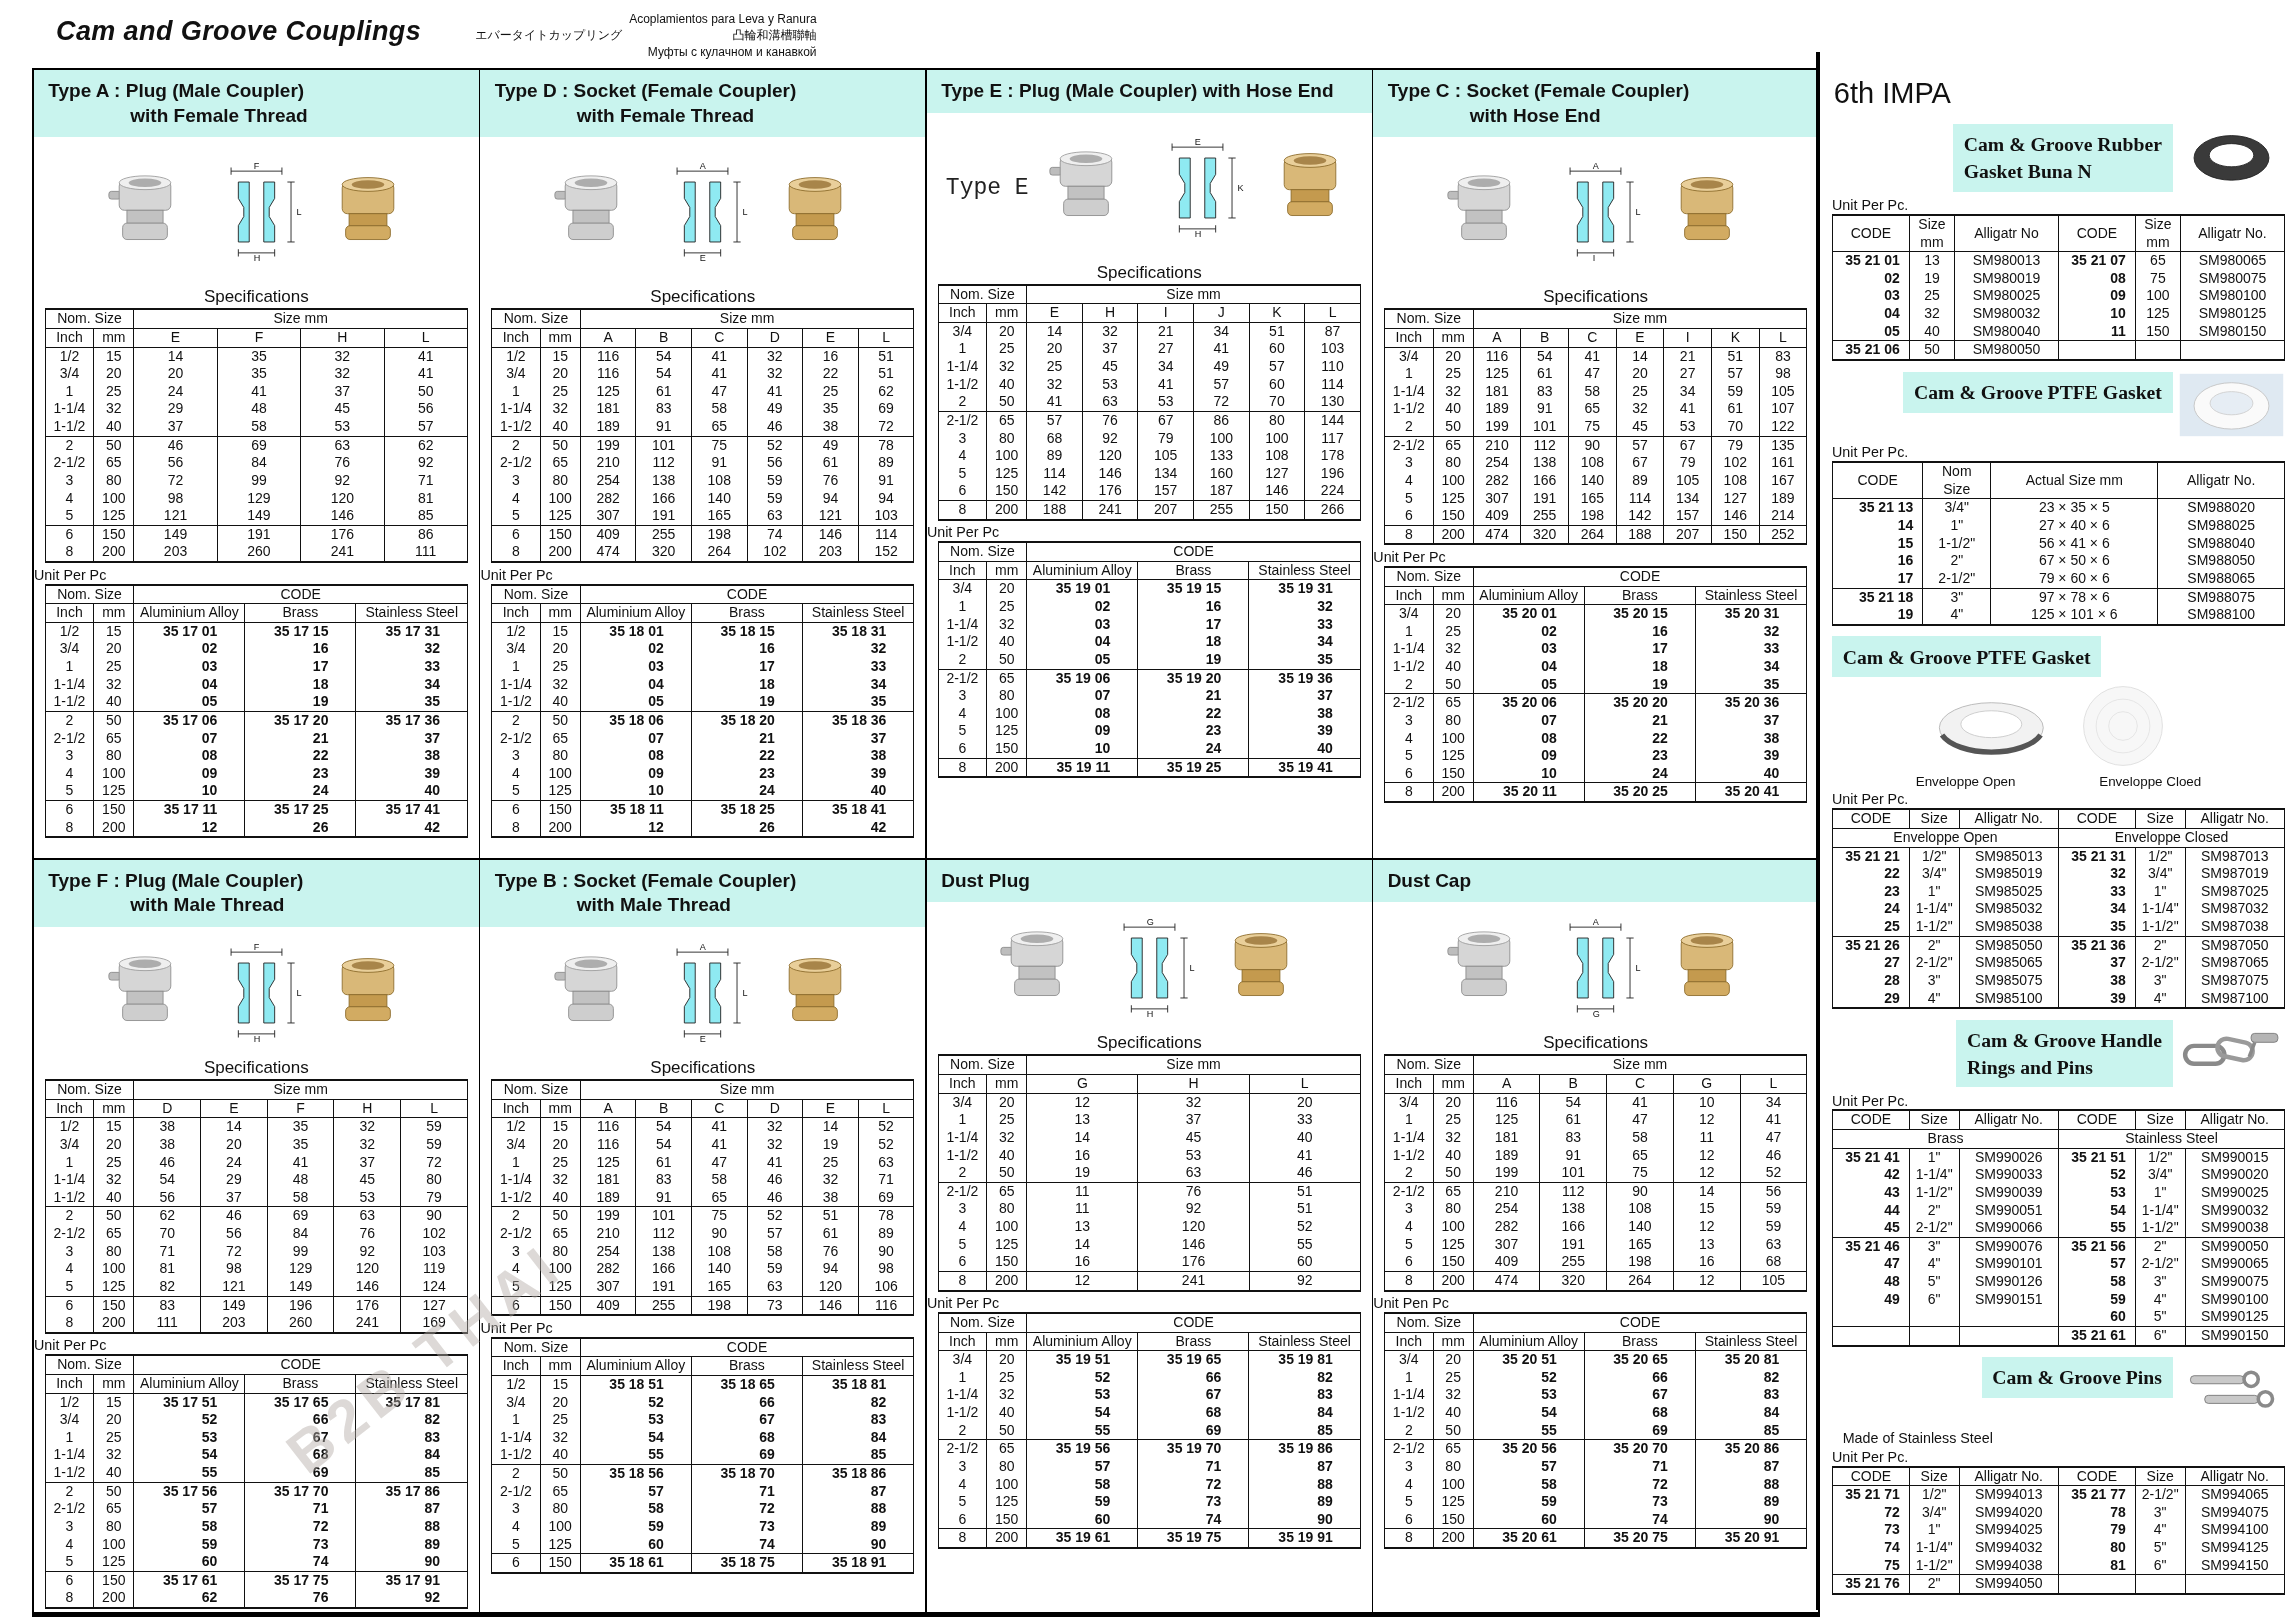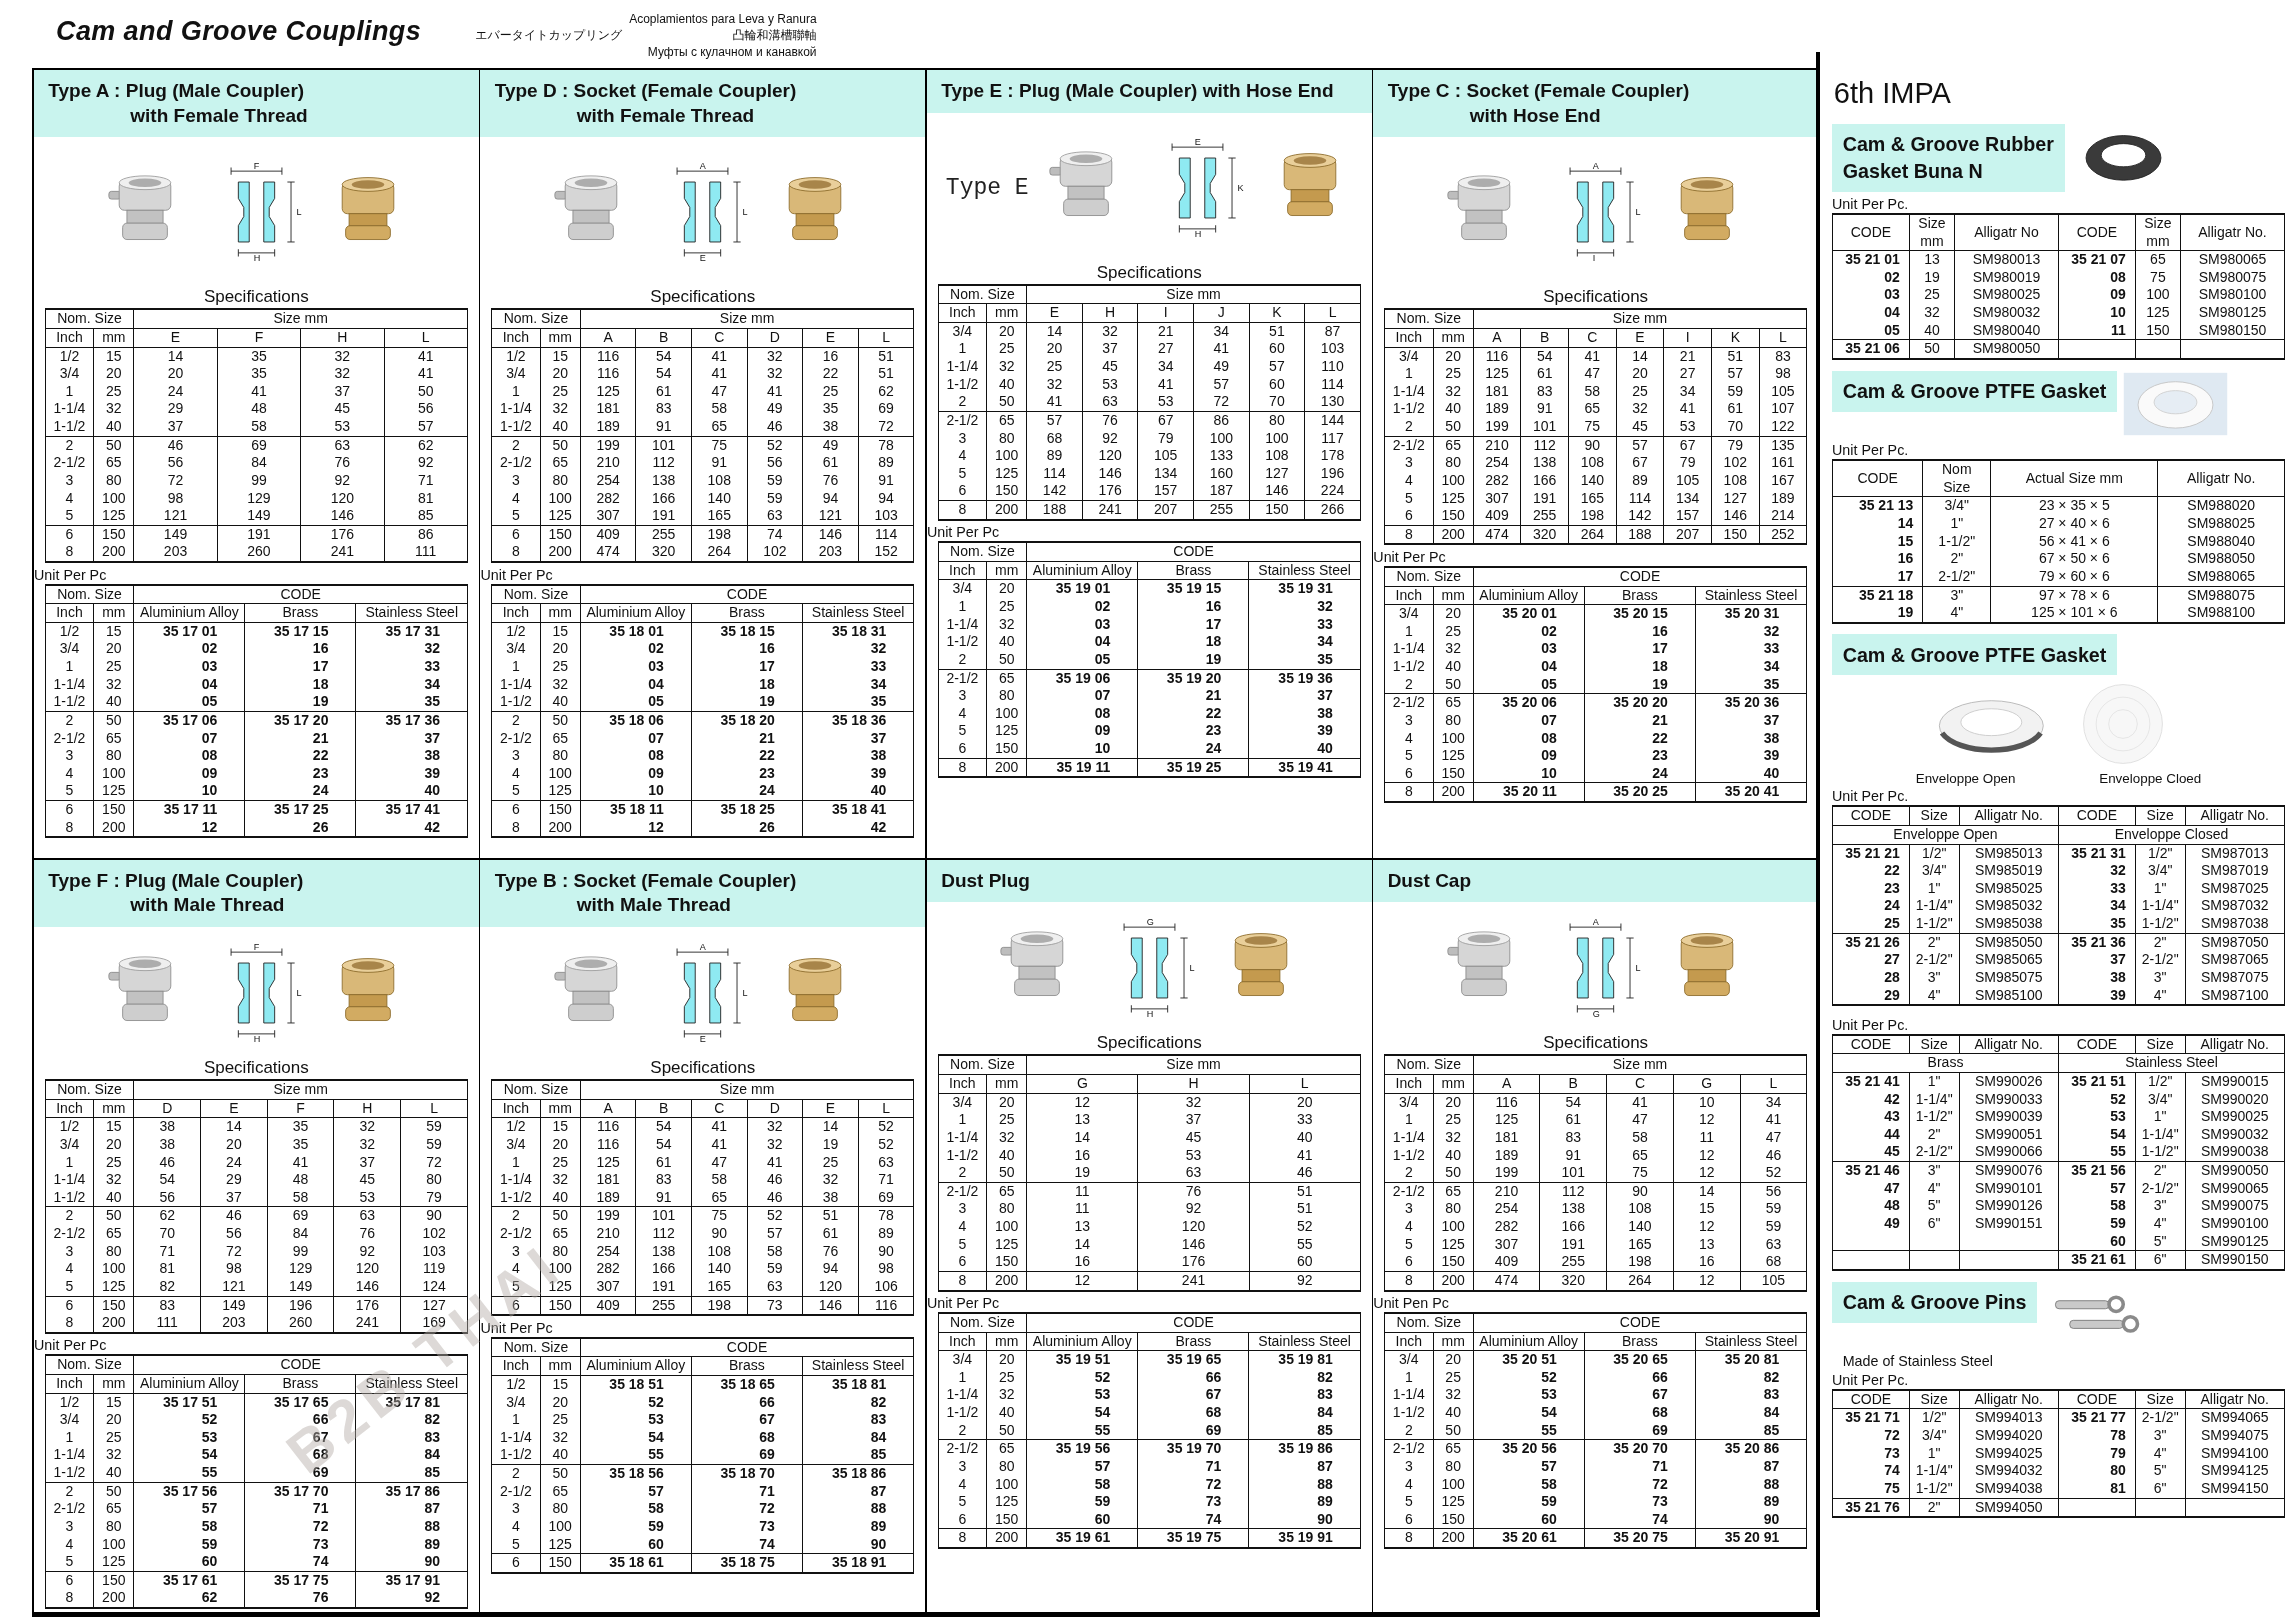--- a/index.html
+++ b/index.html
@@ -39,21 +39,21 @@
   .dtable tbody:last-child{border-bottom:2.2px solid #111;}
   .dtable td.code{text-align:right;font-weight:bold;}
   .panel .dtable td.code{padding-right:27px;}
   .sidebar .dtable td.code{padding-right:9px;}
 
   
   .divider{position:absolute;left:1816px;top:52px;width:3.6px;height:1558px;background:#000;}
   .sidebar{position:absolute;left:1832px;top:77px;width:453px;}
   .impa{font-size:29px;font-weight:normal;margin:0 1.8px 14.3px 1.8px;}
   .side-section{margin-bottom:10.7px;}
-  .side-head{display:flex;align-items:flex-start;justify-content:flex-start;gap:5.4px;}
+  .side-head{display:flex;align-items:flex-start;justify-content:flex-end;gap:5.4px;font-family:Liberation Serif, serif;}
   .side-title-box{background:#c9f4ee;padding:7.2px 10.7px;font-size:19.7px;font-weight:bold;line-height:1.35;}
   .side-img svg{width:107px;height:66px;}
   .sec-ptfe-envelope .side-head{flex-direction:column;}
   .sec-ptfe-envelope .side-img{align-self:center;}
   .sec-ptfe-envelope .side-img svg{width:269px;height:86px;}
   .side-sub{font-size:14.3px;margin:2.7px 0 0 10.7px;}
   .img-captions{display:flex;justify-content:space-evenly;font-size:13.4px;margin-top:0.9px;}
   .side-unit{margin:2.7px 3.6px 0.9px 0;}
 
   
@@ -2699,20 +2699,32 @@
                 <td>SM985100</td>
                 <td class="code">39</td>
                 <td>4"</td>
                 <td>SM987100</td>
               </tr>
             </tbody>
           </table>
         </div>
   </div>
       <div class="side-section sec-handle-rings">
+    <div class="side-head">
+      <div class="side-title-box">
+        <div class="st1">Cam &amp; Groove Handle</div>
+        <div class="st2">Rings and Pins</div>
+      </div>
+      <div class="side-img"><svg viewBox="0 0 120 60">
+    <rect x="8" y="22" width="44" height="20" rx="10" fill="none" stroke="#8a8a8a" stroke-width="5"></rect>
+    <rect x="44" y="16" width="40" height="20" rx="10" fill="none" stroke="#9a9a9a" stroke-width="5" transform="rotate(12 64 26)"></rect>
+    <rect x="82" y="8" width="30" height="10" rx="4" fill="#b5b5b5" stroke="#777"></rect>
+    <line x1="86" y1="18" x2="80" y2="34" stroke="#8a8a8a" stroke-width="4"></line>
+  </svg></div>
+    </div>
 
     <div class="unit-label side-unit">Unit Per Pc.</div>
     <div class="side-table-holder">
           <table class="dtable">
             <colgroup>
               <col style="width: 17%;">
               <col style="width: 11%;">
               <col style="width: 22%;">
               <col style="width: 17%;">
               <col style="width: 11%;">

